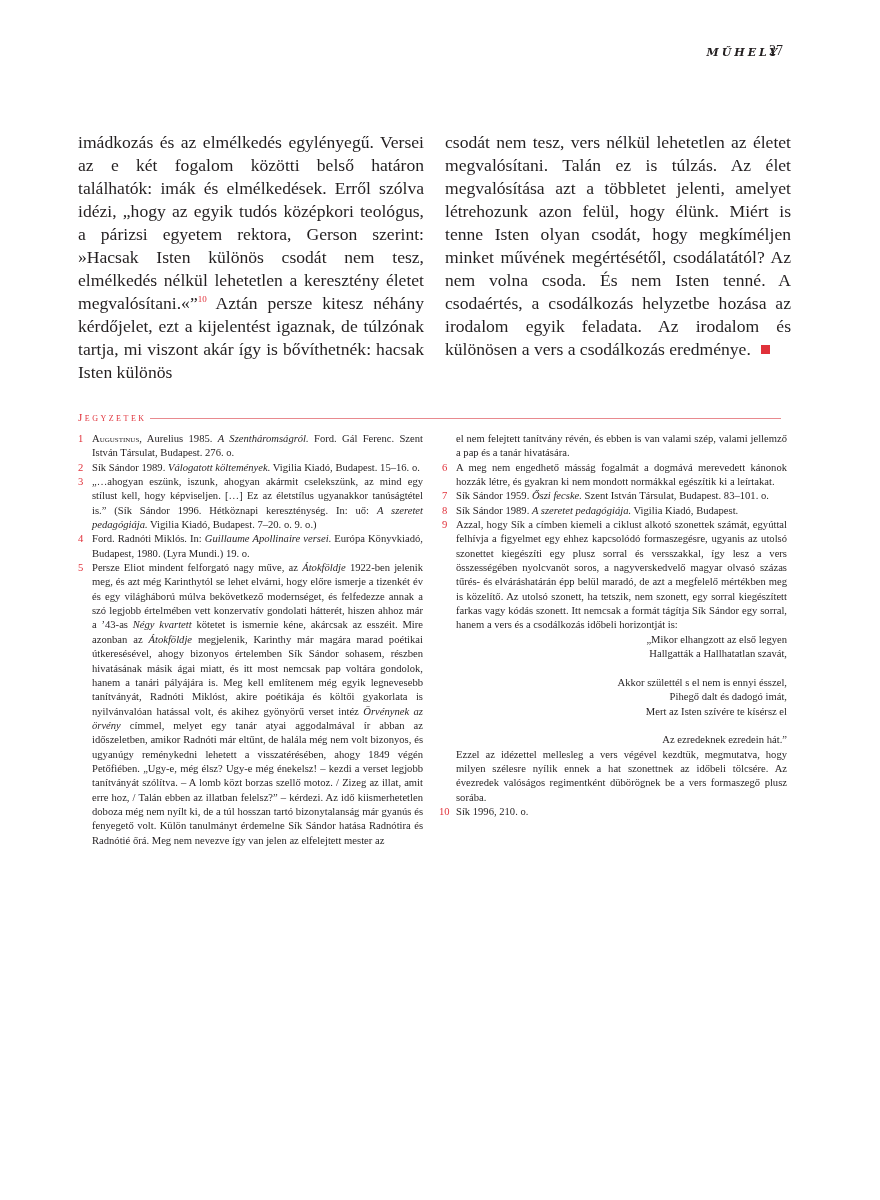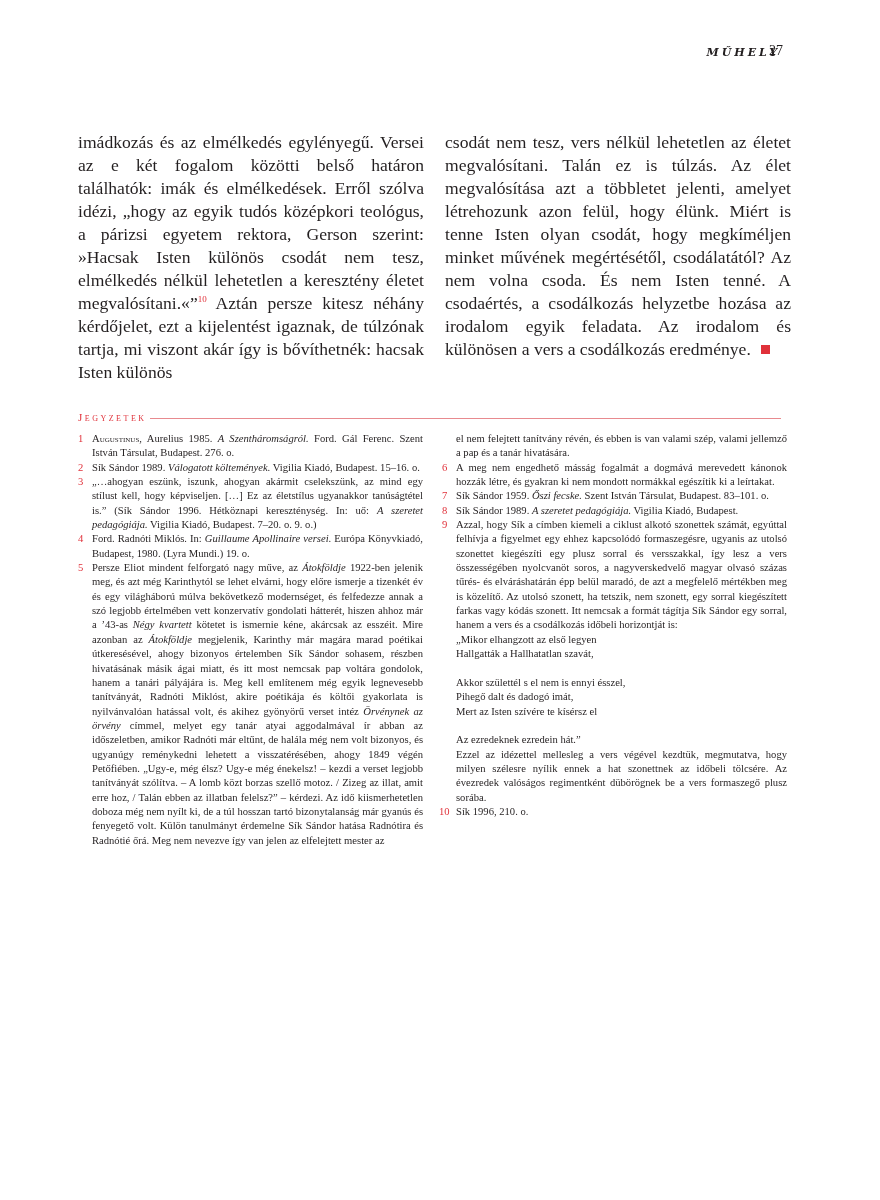--- a/index.html
+++ b/index.html
@@ -25,21 +25,21 @@
   .notes-rule { position: absolute; left: 70px; right: 0; top: 7px; height: 1px; background: #e88a8f; }
   .notes-col { position: absolute; top: 432px; width: 345px;
                font-family: "Liberation Serif", serif; font-size: 10.6px; line-height: 14.35px;
                text-align: justify; color: #231f20; }
   .notes-col.left { left: 78px; }
   .notes-col.right { left: 442px; }
   .note { position: relative; padding-left: 14px; }
   .note .num { position: absolute; left: 0; top: 0; color: #e0313a; width: 12px; }
   .note.wide .num { left: -3px; }
   .note .cont { display: block; }
-  .poem { padding-left: 14px; text-align: left; }
+  .poem { padding-left: 14px; text-align: right; }
   .poem .stanza-gap { height: 14.35px; }
   .sc { font-variant: small-caps; }
   i { }
 </style>
 </head>
 <body>
 
 <div class="running-head">
   <span class="section">MŰHELY</span>
 </div>

